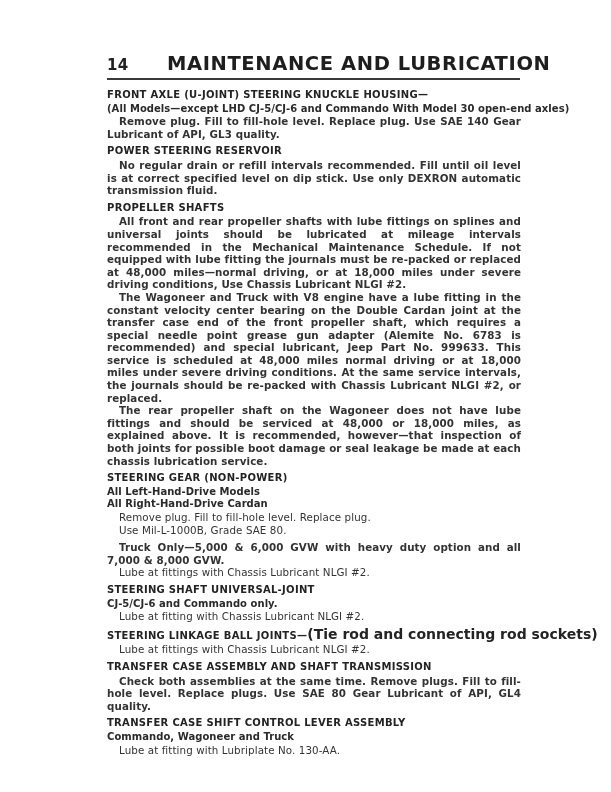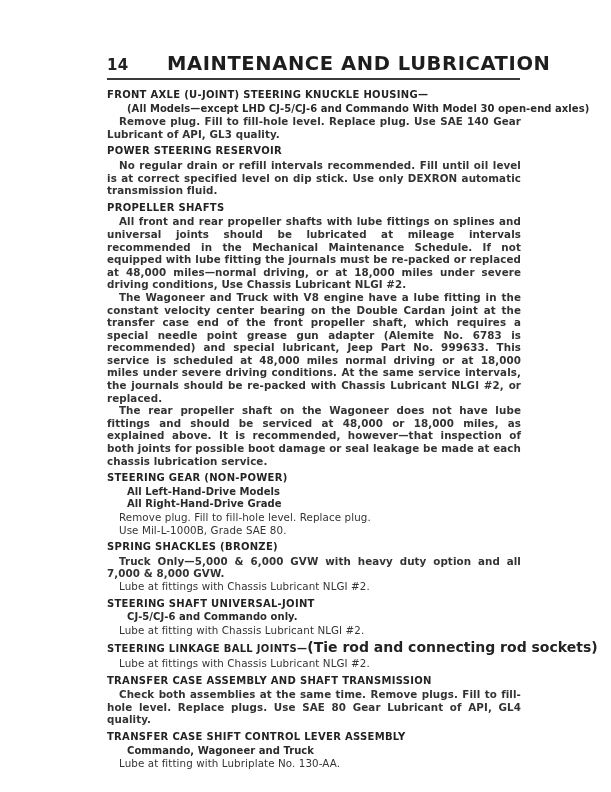--- a/index.html
+++ b/index.html
@@ -9,21 +9,21 @@
   }
   .page { position: absolute; left: 107px; top: 52px; width: 414px; }
   .header { position: relative; height: 24px; }
   .page-num { position: absolute; left: 0; top: 4px; font-size: 15px; font-weight: bold; color: #222; letter-spacing: 0.3px; text-align: right; }
   .page-title { position: absolute; left: 60px; top: 0; font-size: 19.5px; font-weight: bold; color: #1e1e1e; letter-spacing: 0.6px; white-space: nowrap; font-family: "DejaVu Sans", sans-serif; }
   .rule { height: 2px; background: #3a3a3a; margin-top: 2px; width: 413px; }
   .body { margin-top: 9px; font-size: 10.3px; line-height: 12.6px; }
   .section { margin-bottom: 5px; }
   .heading { font-weight: bold; font-size: 10px; letter-spacing: 0.3px; color: #232323; margin-bottom: 1px; white-space: nowrap; }
   .heading .sub { font-weight: bold; font-size: 14px; letter-spacing: 0; }
-  .subhead { font-weight: bold; font-size: 10px; color: #2a2a2a; letter-spacing: 0.05px; white-space: nowrap; margin-left: 20px; }
+  .subhead { font-weight: bold; font-size: 10px; color: #2a2a2a; letter-spacing: 0.05px; white-space: nowrap; }
   .para { text-align: justify; text-indent: 12px; letter-spacing: 0.1px; color: #333; font-weight: bold; }
   .line { padding-left: 12px; color: #333; letter-spacing: 0.1px; white-space: nowrap; }
 </style>
 </head>
 <body>
 
 <div class="page">
   <div class="header">
     <span class="page-num">14</span>
     <span class="page-title">MAINTENANCE AND LUBRICATION</span>
@@ -46,27 +46,26 @@
     <div class="section">
       <div class="heading">PROPELLER SHAFTS</div>
       <div class="para">All front and rear propeller shafts with lube fittings on splines and universal joints should be lubricated at mileage intervals recommended in the Mechanical Maintenance Schedule. If not equipped with lube fitting the journals must be re-packed or replaced at 48,000 miles—normal driving, or at 18,000 miles under severe driving conditions, Use Chassis Lubricant NLGI #2.</div>
       <div class="para">The Wagoneer and Truck with V8 engine have a lube fitting in the constant velocity center bearing on the Double Cardan joint at the transfer case end of the front propeller shaft, which requires a special needle point grease gun adapter (Alemite No. 6783 is recommended) and special lubricant, Jeep Part No. 999633. This service is scheduled at 48,000 miles normal driving or at 18,000 miles under severe driving conditions. At the same service intervals, the journals should be re-packed with Chassis Lubricant NLGI #2, or replaced.</div>
       <div class="para">The rear propeller shaft on the Wagoneer does not have lube fittings and should be serviced at 48,000 or 18,000 miles, as explained above. It is recommended, however—that inspection of both joints for possible boot damage or seal leakage be made at each chassis lubrication service.</div>
     </div>
 
     <div class="section">
       <div class="heading">STEERING GEAR (NON-POWER)</div>
       <div class="subhead">All Left-Hand-Drive Models</div>
-      <div class="subhead">All Right-Hand-Drive Grade</div>
+      <div class="subhead">All Right-Hand-Drive Cardan</div>
       <div class="line">Remove plug. Fill to fill-hole level. Replace plug.</div>
       <div class="line">Use Mil-L-1000B, Grade SAE 80.</div>
     </div>
 
     <div class="section">
-      <div class="heading">SPRING SHACKLES (BRONZE)</div>
       <div class="para">Truck Only—5,000 &amp; 6,000 GVW with heavy duty option and all 7,000 &amp; 8,000 GVW.</div>
       <div class="line">Lube at fittings with Chassis Lubricant NLGI #2.</div>
     </div>
 
     <div class="section">
       <div class="heading">STEERING SHAFT UNIVERSAL-JOINT</div>
       <div class="subhead">CJ-5/CJ-6 and Commando only.</div>
       <div class="line">Lube at fitting with Chassis Lubricant NLGI #2.</div>
     </div>
 

